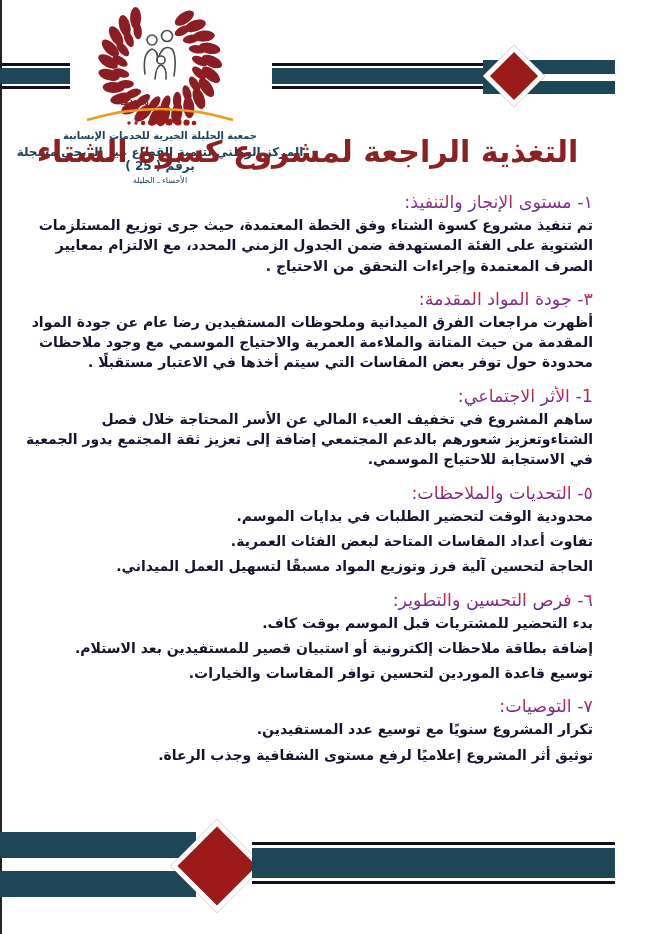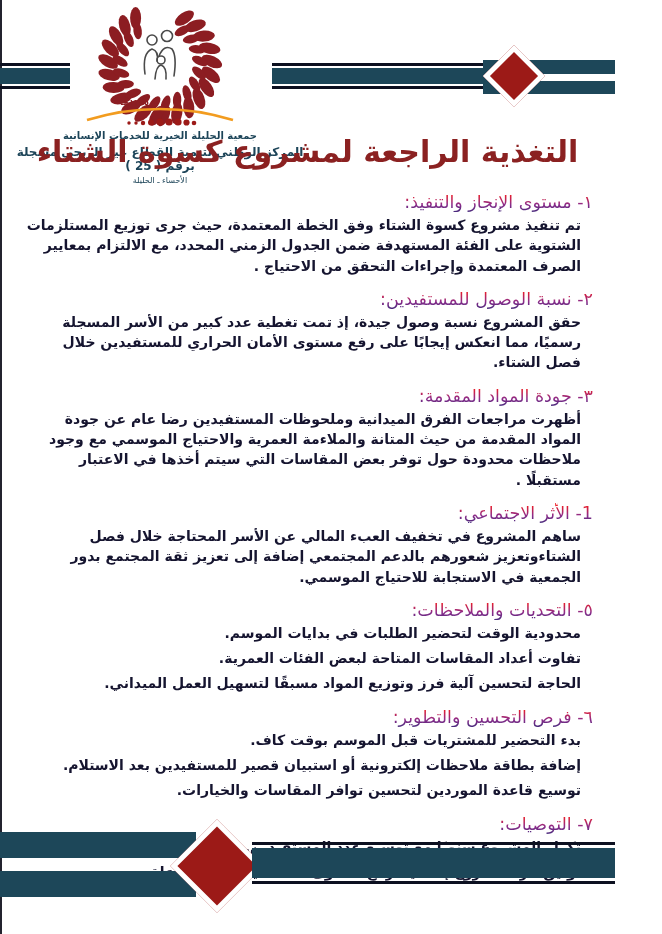--- a/index.html
+++ b/index.html
@@ -39,21 +39,21 @@
 
   
   .content{position:absolute;top:184px;right:22px;left:14px;direction:rtl;
        text-align:right;}
   .sec-h{display:inline-block;font-weight:normal;font-size:17.5px;margin:8px 0 3px;
        background:linear-gradient(180deg,#ee1d25 12%,#8d2b8a 62%,#472a7c 100%);
        -webkit-background-clip:text;background-clip:text;
        color:transparent;-webkit-text-fill-color:transparent;}
   .sec-hwrap{margin:0;}
   .sec-body{margin:0;}
-  .line{margin:0 12px 5px;color:#15142f;font-weight:bold;font-size:14px;
+  .line{margin:0 0 5px;color:#15142f;font-weight:bold;font-size:14px;
        line-height:1.45;}
 
   
   .ftr-stack-top{position:absolute;left:0;top:832px;width:196px;height:26px;
        background:#1d4759;}
   .ftr-stack-bot{position:absolute;left:0;top:871px;width:196px;height:26px;
        background:#1d4759;}
   .ftr-diamond{width:56px;height:56px;left:184px;top:833px;}
   .ftr-right-bar{position:absolute;left:252px;right:0;top:842px;}
 </style>
@@ -163,28 +163,20 @@
   <div class="content">
     <div class="section">
       <div class="sec-hwrap">
         <span class="sec-h">١- مستوى الإنجاز والتنفيذ:</span>
       </div>
       <div class="sec-body">
           <p class="line">تم تنفيذ مشروع كسوة الشتاء وفق الخطة المعتمدة، حيث جرى توزيع المستلزمات الشتوية على الفئة المستهدفة ضمن الجدول الزمني المحدد، مع الالتزام بمعايير الصرف المعتمدة وإجراءات التحقق من الاحتياج .</p>
         </div>
     </div>
 
-    <div class="section">
-      <div class="sec-hwrap">
-        <span class="sec-h">٢- نسبة الوصول للمستفيدين:</span>
-      </div>
-      <div class="sec-body">
-          <p class="line">حقق المشروع نسبة وصول جيدة، إذ تمت تغطية عدد كبير من الأسر المسجلة رسميًا، مما انعكس إيجابًا على رفع مستوى الأمان الحراري للمستفيدين خلال فصل الشتاء.</p>
-        </div>
-    </div>
 
     <div class="section">
       <div class="sec-hwrap">
         <span class="sec-h">٣- جودة المواد المقدمة:</span>
       </div>
       <div class="sec-body">
           <p class="line">أظهرت مراجعات الفرق الميدانية وملحوظات المستفيدين رضا عام عن جودة المواد المقدمة من حيث المتانة والملاءمة العمرية والاحتياج الموسمي مع وجود ملاحظات محدودة حول توفر بعض المقاسات التي سيتم أخذها في الاعتبار مستقبلًا .</p>
         </div>
     </div>
 

